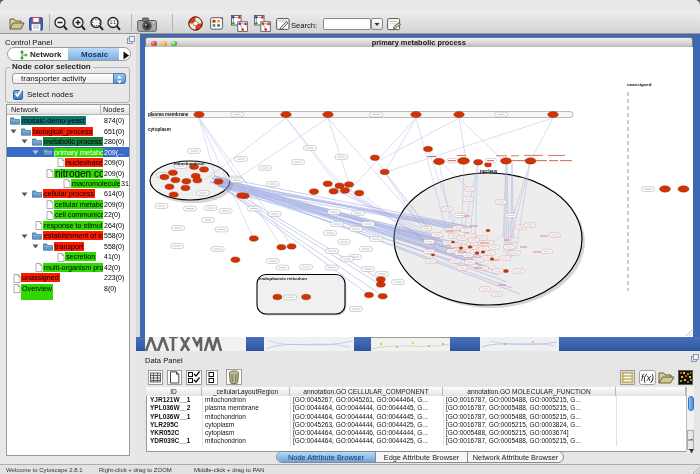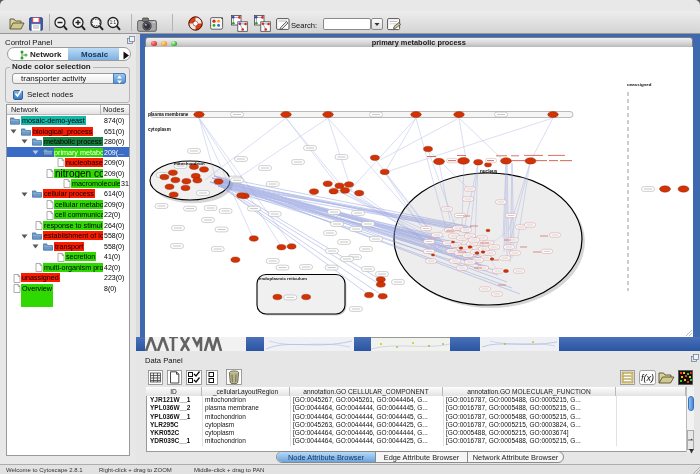--- a/index.html
+++ b/index.html
@@ -155,21 +155,21 @@
 <div style="position:absolute;left:4px;top:0;font-size:7.4px;color:#222;line-height:10px">Network</div>
 <div style="position:absolute;left:93px;top:0;width:1px;height:10px;background:#b9b9b9"></div>
 <div style="position:absolute;left:96px;top:0;font-size:7.4px;color:#222;line-height:10px">Nodes</div>
 </div>
 <div style="position:absolute;left:0;top:-104px;width:124px;height:400px">
           <div style="position:absolute;left:0;top:114.5px;width:123px;height:10.46px;">
             <svg width="10" height="8" viewBox="0 0 10 8" style="position:absolute;left:3px;top:1.6px">
               <path d="M0.5 1.8 L0.5 7.2 L9.5 7.2 L9.5 2.5 L4.6 2.5 L3.7 0.9 L0.5 0.9 Z" fill="#6b9bca" stroke="#39648f" stroke-width="0.7"></path>
               <path d="M0.5 3.2 L9.5 3.2" stroke="#93bbdd" stroke-width="0.8"></path>
             </svg>
-            <span style="position:absolute;left:14px;top:0.8px;max-width:82px;height:9px;background:#14b8a6;color:#000;font-size:7.2px;line-height:9px;white-space:nowrap;overflow:hidden;padding:0 1px">mosaic-demo-yeast</span>
+            <span style="position:absolute;left:14px;top:0.8px;max-width:82px;height:9px;background:#0f766e;color:#000;font-size:7.2px;line-height:9px;white-space:nowrap;overflow:hidden;padding:0 1px">mosaic-demo-yeast</span>
             <span style="position:absolute;left:97px;top:0.8px;color:#000;font-size:7px;line-height:9px;white-space:nowrap">874(0)</span>
           </div>
           <div style="position:absolute;left:0;top:125.0px;width:123px;height:10.46px;">
             <svg width="7" height="5" viewBox="0 0 7 5" style="position:absolute;left:3px;top:3px">
               <path d="M0.5 0.5 L6.5 0.5 L3.5 4.5 Z" fill="#5a5a5a"></path>
             </svg>
             <svg width="10" height="8" viewBox="0 0 10 8" style="position:absolute;left:14px;top:1.6px">
               <path d="M0.5 1.8 L0.5 7.2 L9.5 7.2 L9.5 2.5 L4.6 2.5 L3.7 0.9 L0.5 0.9 Z" fill="#6b9bca" stroke="#39648f" stroke-width="0.7"></path>
               <path d="M0.5 3.2 L9.5 3.2" stroke="#93bbdd" stroke-width="0.8"></path>
             </svg>
@@ -301,21 +301,21 @@
               <path d="M5.1 0.5 L5.1 2.4 L7 2.4" fill="none" stroke="#8a8a8a" stroke-width="0.7"></path>
             </svg>
             <span style="position:absolute;left:14px;top:0.8px;max-width:82px;height:9px;background:#fb1c00;color:#000;font-size:7.2px;line-height:9px;white-space:nowrap;overflow:hidden;padding:0 1px">unassigned</span>
             <span style="position:absolute;left:97px;top:0.8px;color:#000;font-size:7px;line-height:9px;white-space:nowrap">223(0)</span>
           </div>
           <div style="position:absolute;left:0;top:281.9px;width:123px;height:10.46px;">
             <svg width="8" height="9" viewBox="0 0 8 9" style="position:absolute;left:6px;top:1.2px">
               <path d="M1 0.5 L5.1 0.5 L7 2.4 L7 8.5 L1 8.5 Z" fill="#fff" stroke="#8a8a8a" stroke-width="0.7"></path>
               <path d="M5.1 0.5 L5.1 2.4 L7 2.4" fill="none" stroke="#8a8a8a" stroke-width="0.7"></path>
             </svg>
-            <span style="position:absolute;left:14px;top:0.8px;max-width:82px;height:23px;background:#2fd800;color:#000;font-size:7.2px;line-height:9px;white-space:nowrap;overflow:hidden;padding:0 1px">Overview</span>
+            <span style="position:absolute;left:14px;top:0.8px;max-width:82px;height:16px;background:#2fd800;color:#000;font-size:7.2px;line-height:9px;white-space:nowrap;overflow:hidden;padding:0 1px">Overview</span>
             <span style="position:absolute;left:97px;top:0.8px;color:#000;font-size:7px;line-height:9px;white-space:nowrap">8(0)</span>
           </div>
         </div>
 </div>
 </div>
 <div style="position:absolute;left:136px;top:34px;width:564px;height:317px;background:#3e68b0">
 <div style="position:absolute;left:0;top:0;width:3.5px;height:317px;background:#dcdcdc"></div>
 <div style="position:absolute;left:0;top:303px;width:564px;height:14px;background:linear-gradient(#4a71b8,#2a55a3)"></div>
 </div>
 

